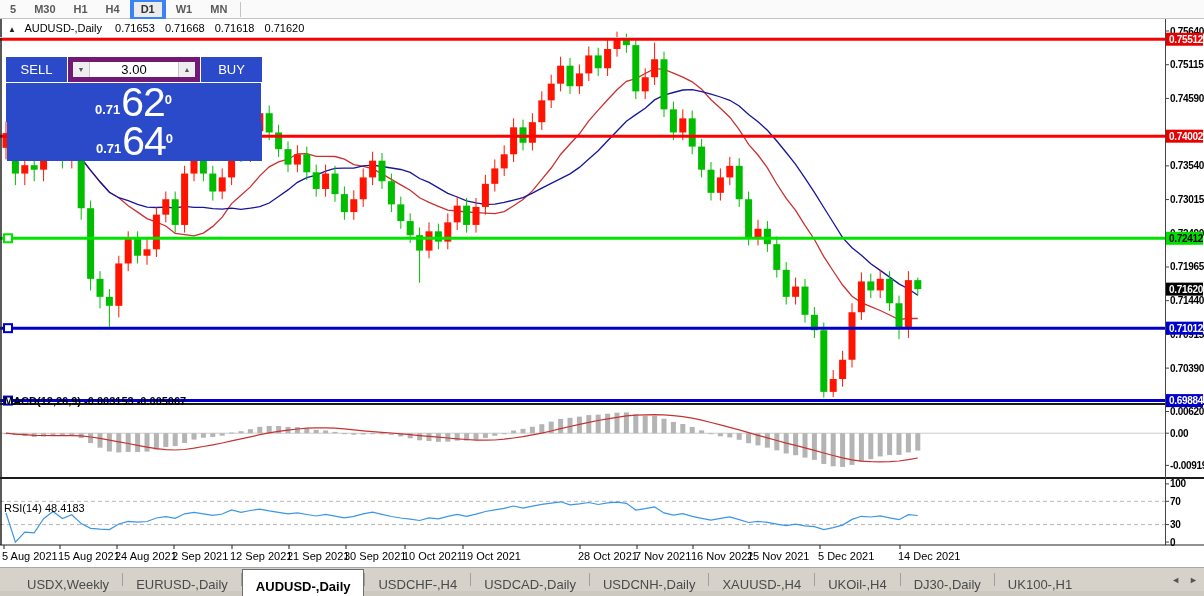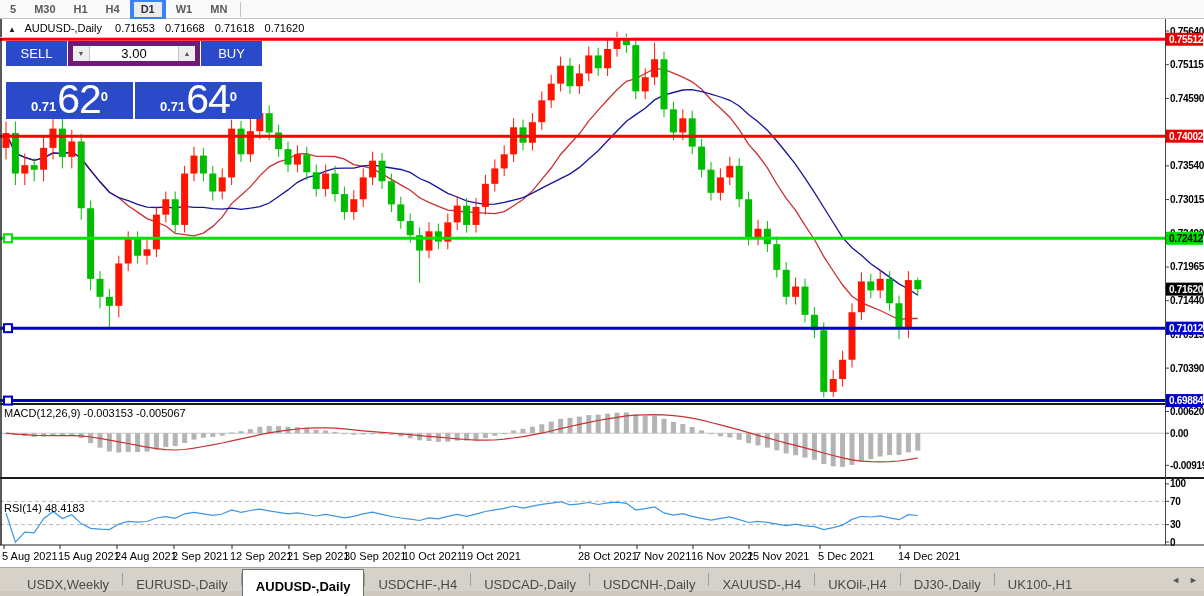--- a/index.html
+++ b/index.html
@@ -21,36 +21,36 @@
 
   .chart-header { position:absolute; top:0; left:0; height:18px; line-height:18px; z-index:4;
                   font-size:11px; color:#000; padding-left:8px; white-space:nowrap; }
   .chart-header .collapse { font-size:8px; margin-right:6px; color:#222; cursor:pointer; }
   .chart-header .sym { margin-right:10px; }
   .chart-header .q { margin-right:7px; }
   .header-rule { position:absolute; top:18px; left:0; width:1165px; height:1px;
                  background:#c8c8c8; z-index:3; }
 
   .pane-label { position:absolute; left:4px; font-size:11px; color:#000; z-index:4; white-space:nowrap; }
-  #macd-label { top:388px; }
+  #macd-label { top:376px;font-weight:bold; }
   #rsi-label  { top:483px; }
 
   
-  .trade-panel { position:absolute; left:6px; top:22px; width:256px; z-index:6; }
+  .trade-panel { position:absolute; left:6px; top:38px; width:256px; z-index:6; }
   .tp-row1 { display:flex; height:25px; }
   .tp-btn { width:61px; background:var(--panel-blue); color:#fff; font-size:13px;
             display:flex; align-items:center; justify-content:center; cursor:pointer; }
   .vol-box { flex:1; display:flex; border:5px solid #701a75; background:#fff; margin:0 1px; }
   .vol-btn { width:17px; background:#eee; color:#555; font-size:7px; display:flex;
              align-items:center; justify-content:center; cursor:pointer; }
   .vol-btn.down { border-right:1px solid #c8c8c8; }
   .vol-btn.up   { border-left:1px solid #c8c8c8; }
   .vol-value { flex:1; display:flex; align-items:center; justify-content:center;
                font-size:13px; color:#000; }
-  .tp-row2 { display:flex; margin-top:16px; height:37px; }
+  .tp-row2 { display:flex; margin-top:1px; height:37px;flex-direction:column; }
   .price-box { flex:1; background:var(--panel-blue); color:#fff; display:flex;
                align-items:flex-end; justify-content:center; cursor:pointer; }
   .price-box.sell { margin-right:1px; } .price-box.buy { margin-left:1px; }
   .pb-prefix { font-size:13px; font-weight:700; margin:0 1px 5px 0; }
   .pb-big { font-size:41px; line-height:0.95; letter-spacing:-1px; }
   .pb-sup { font-size:13px; font-weight:700; margin-bottom:15px; }
 
   
   .tabbar { height:24px; background:#d6d2ca; border-top:1px solid #a8a8a8; display:flex;
             align-items:stretch; padding-left:14px; position:relative; }

